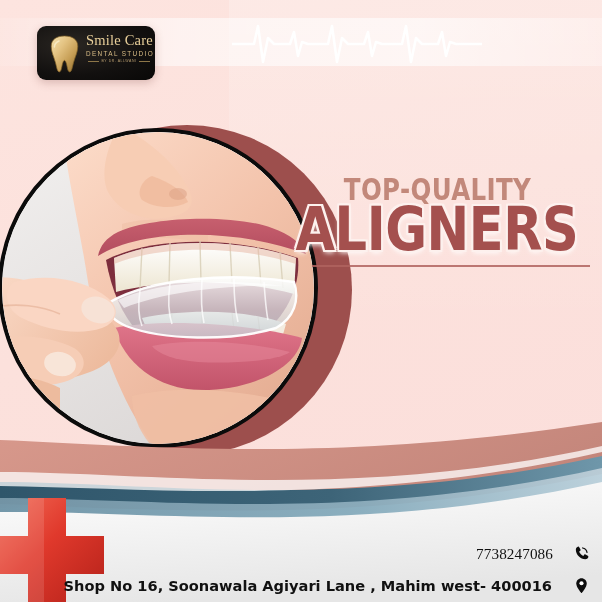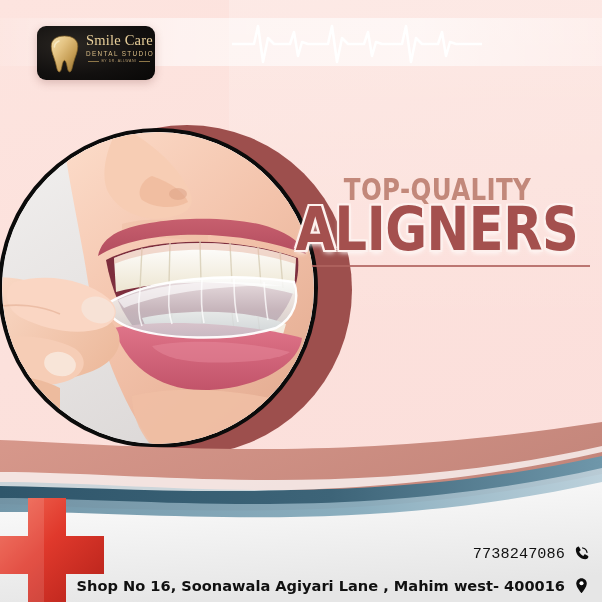--- a/index.html
+++ b/index.html
@@ -96,30 +96,30 @@
 
   
   .waves{position:absolute;left:0;bottom:0;width:602px;height:190px;}
 
   
   .cross{position:absolute;left:-12px;bottom:-8px;width:118px;height:118px;}
 
   
   .contacts{position:absolute;right:12px;bottom:36px;width:430px;}
   .crow{
-      display:flex;align-items:center;justify-content:flex-end;gap:8px;
+      display:flex;align-items:center;justify-content:flex-end;gap:20px;
       height:25px;color:#111;
       font-size:15.2px;letter-spacing:.1px;white-space:nowrap;
-      font-family:Liberation Mono, monospace;
+      font-family:Liberation Serif, serif;
   }
   .crow .ctext{display:block;}
   .cicon{width:17px;height:17px;display:block;flex:0 0 17px;}
   .addr-row{
       position:absolute;right:12px;bottom:8px;
-      display:flex;align-items:center;justify-content:flex-start;gap:8px;
+      display:flex;align-items:center;justify-content:flex-start;gap:21px;
       color:#111;font-size:14.6px;white-space:nowrap;font-weight:bold;
       font-family:"DejaVu Sans",sans-serif;
   }
 </style>
 </head>
 <body>
 
 <div id="poster">
 
   <div class="bg-base"></div>

